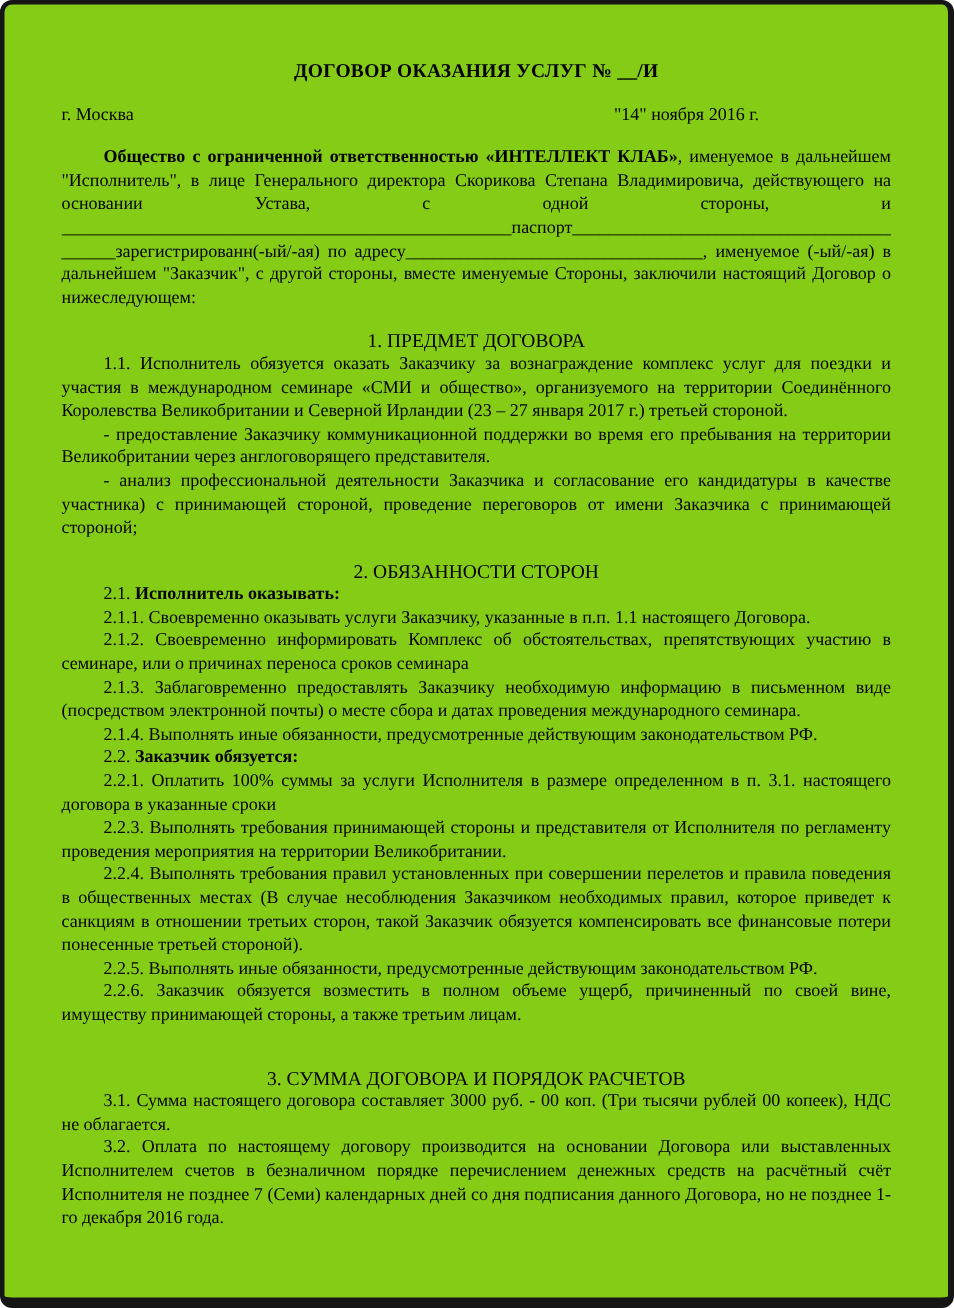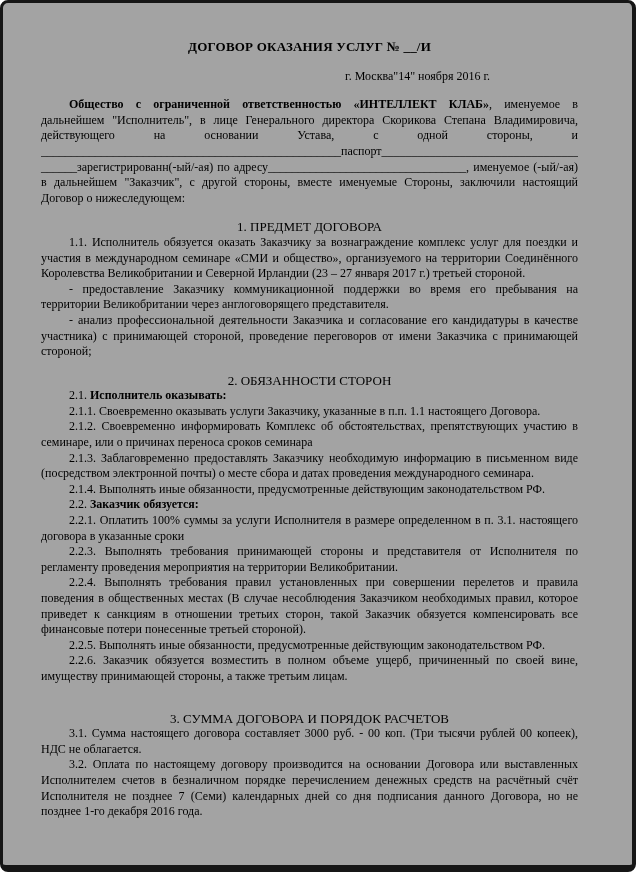--- a/index.html
+++ b/index.html
@@ -5,38 +5,38 @@
   html, body { margin: 0; padding: 0; background: #ffffff; }
   .page {
     position: relative;
     width: 636px;
     height: 872px;
     box-sizing: border-box;
     border-style: solid;
     border-color: #161616;
     border-width: 3px 4px 7px 3px;
     border-radius: 8px;
-    padding: 32px 54px 8px 38px;
-    background: #a3a3a3;
+    padding: 32px 38px 8px 38px;
+    background: #84cc16;
     color: #000000;
     font-family: "Liberation Serif", "DejaVu Serif", serif;
     font-size: 12px;
     line-height: 15.6px;
     overflow: hidden;
   }
   .doc-title {
     text-align: center;
     font-weight: bold;
     font-size: 13px;
     margin: 4px 0 14px 0;
     letter-spacing: 0.2px;
   }
   .meta-row {
     display: flex;
-    justify-content: flex-end;
+    justify-content: space-between;
     margin-bottom: 13px;
   }
   .meta-date { padding-right: 88px; }
   p.para {
     margin: 0;
     text-align: justify;
     text-indent: 28px;
   }
   p.spread-last { text-align-last: justify; }
   .blank-line {

